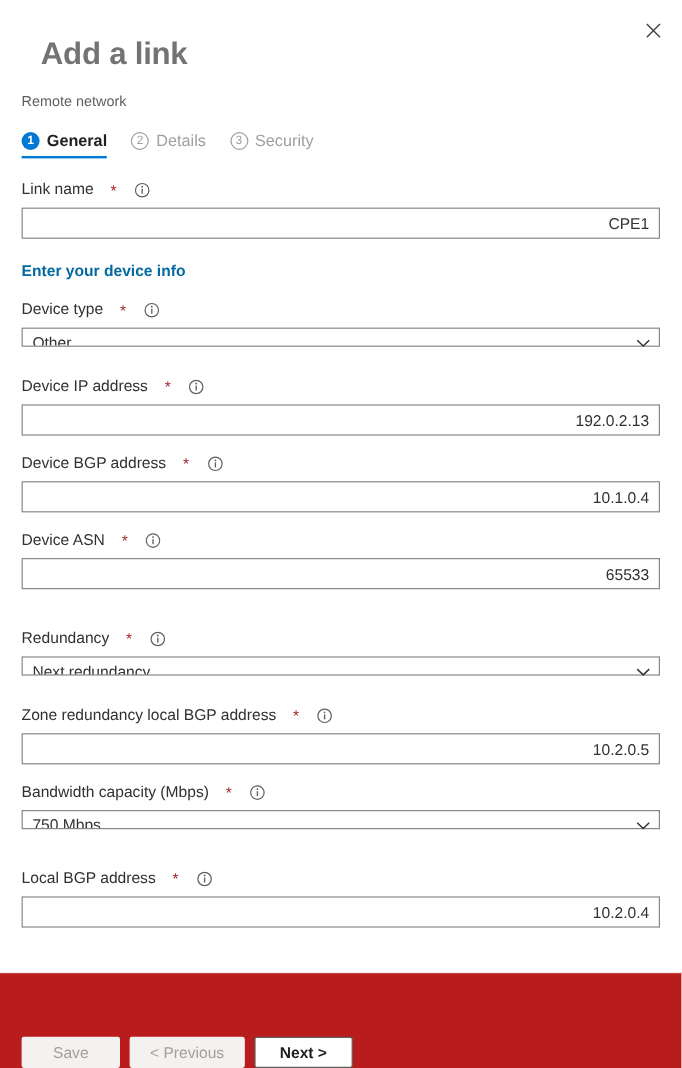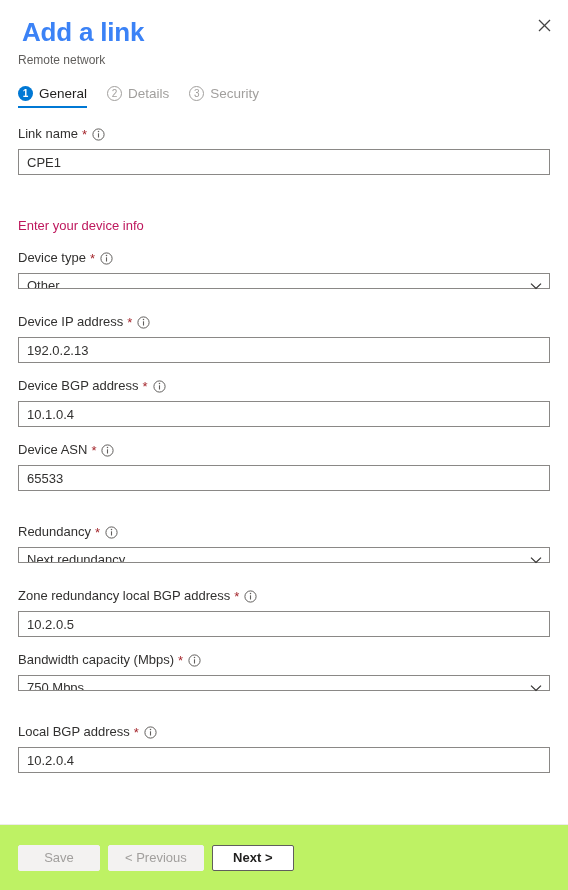--- a/index.html
+++ b/index.html
@@ -19,22 +19,22 @@
   
   .panel-header {
     position: relative;
     padding: 12px 18px 0 18px;
   }
   .panel-title {
     font-size: 26px;
     font-weight: 600;
     line-height: 32px;
     letter-spacing: -0.2px;
-    color: #3b82f6;
-    margin: 4px;
+    color: #737373;
+    margin: 16px;
   }
   .panel-subtitle {
     font-size: 12px;
     line-height: 16px;
     color: #605e5c;
     margin-top: 4px;
   }
   .close-button {
     position: absolute;
     top: 10px;
@@ -85,21 +85,21 @@
   .tab.inactive .tab-num {
     border: 1px solid #a19f9d;
     color: #a19f9d;
     line-height: 13px;
   }
   .tab-label {
     font-size: 13.5px;
   }
   .tab.active .tab-label {
     color: #201f1e;
-    font-weight: 400;
+    font-weight: 700;
   }
   .tab.inactive .tab-label {
     color: #a19f9d;
   }
   .tab.active::after {
     content: "";
     position: absolute;
     left: 0;
     right: 0;
     bottom: 0;
@@ -112,57 +112,57 @@
     padding: 0 18px;
     margin-top: 17px;
   }
   .field { margin-bottom: 0; }
   .field-label {
     font-size: 13px;
     line-height: 18px;
     color: #323130;
     display: flex;
     align-items: center;
-    gap: 3px;
+    gap: 13px;
     margin-bottom: 6px;
   }
   .req-star {
     color: #a4262c;
     font-size: 13px;
     line-height: 13px;
     margin-left: 1px;
   }
   .info-icon {
     display: inline-flex;
     align-items: center;
     margin-left: 2px;
     cursor: pointer;
   }
   .info-icon svg { display: block; }
 
   .section-head {
     font-size: 13px;
-    font-weight: 400;
-    color: #be185d;
+    font-weight: 700;
+    color: #0369a1;
     line-height: 18px;
-    margin-top: 24px;
   }
 
   .text-input {
     width: 100%;
     height: 26px;
     box-sizing: border-box;
     border: 1px solid #8a8886;
     background: #ffffff;
     font-family: "Liberation Sans", sans-serif;
     font-size: 13px;
     color: #323130;
     padding: 0 8px;
     outline: none;
     border-radius: 0;
+    text-align: right;
   }
   .select-wrap {
     position: relative;
     width: 100%;
     height: 26px;
   }
   .select-box {
     width: 100%;
     height: 16px;
     box-sizing: border-box;
@@ -190,28 +190,28 @@
   .sp-18 { height: 18px; }
   .sp-14 { height: 14px; }
   .sp-8  { height: 8px; }
 
   
   .footer {
     position: absolute;
     left: 0;
     right: 0;
     bottom: 0;
-    height: 66px;
+    height: 80px;
     border-top: 1px solid #edebe9;
     box-sizing: border-box;
     display: flex;
-    align-items: center;
+    align-items: flex-end;
     padding-left: 18px;
     gap: 8px;
-    background: #bef264;
+    background: #b91c1c;
   }
   .btn {
     height: 26px;
     min-width: 82px;
     font-family: "Liberation Sans", sans-serif;
     font-size: 13px;
     padding: 0 16px;
     box-sizing: border-box;
     border-radius: 2px;
     cursor: pointer;

